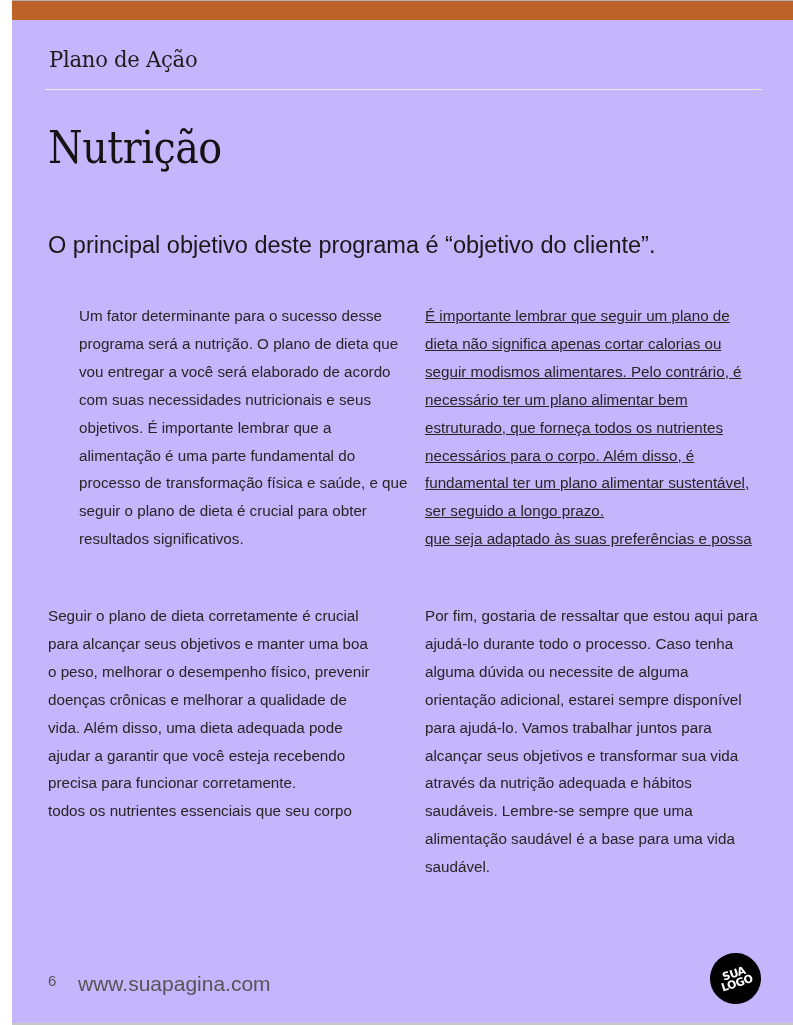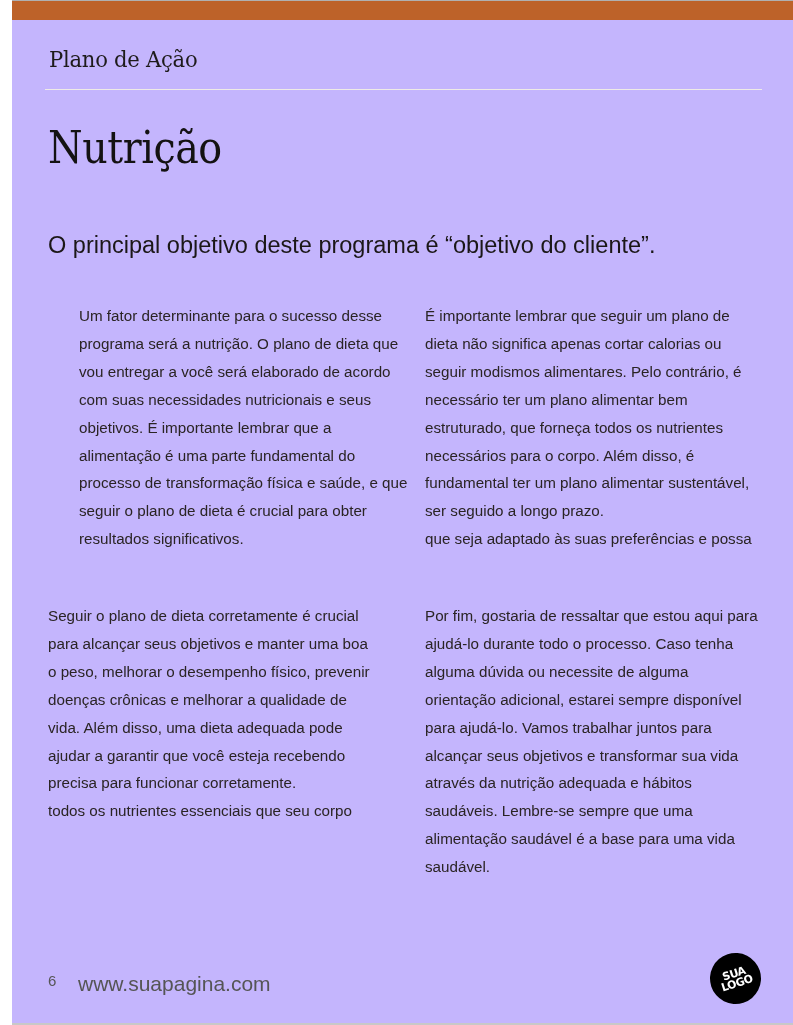--- a/index.html
+++ b/index.html
@@ -42,21 +42,21 @@
       white-space: nowrap;
     }
     .para {
       position: absolute; width: 345px;
       font-family: "Liberation Sans", sans-serif;
       font-size: 15.2px; line-height: 27.9px; color: #2a2424;
     }
     .para p { margin: 0; }
     .line { display: block; white-space: nowrap; }
     .p1 { left: 36px; top: 302px; margin-left: 31px; }
-    .p2 { left: 413px; top: 302px; }
+    .p2 { left: 413px; top: 302px; text-decoration: underline; }
     .p3 { left: 36px; top: 602px; }
     .p4 { left: 413px; top: 602px; }
     .footer-page {
       position: absolute; left: 36px; top: 972px;
       font-family: "Liberation Sans", sans-serif;
       font-size: 15px; color: #555555;
     }
     .footer-url {
       position: absolute; left: 66px; top: 972px;
       font-family: "Liberation Sans", sans-serif;

